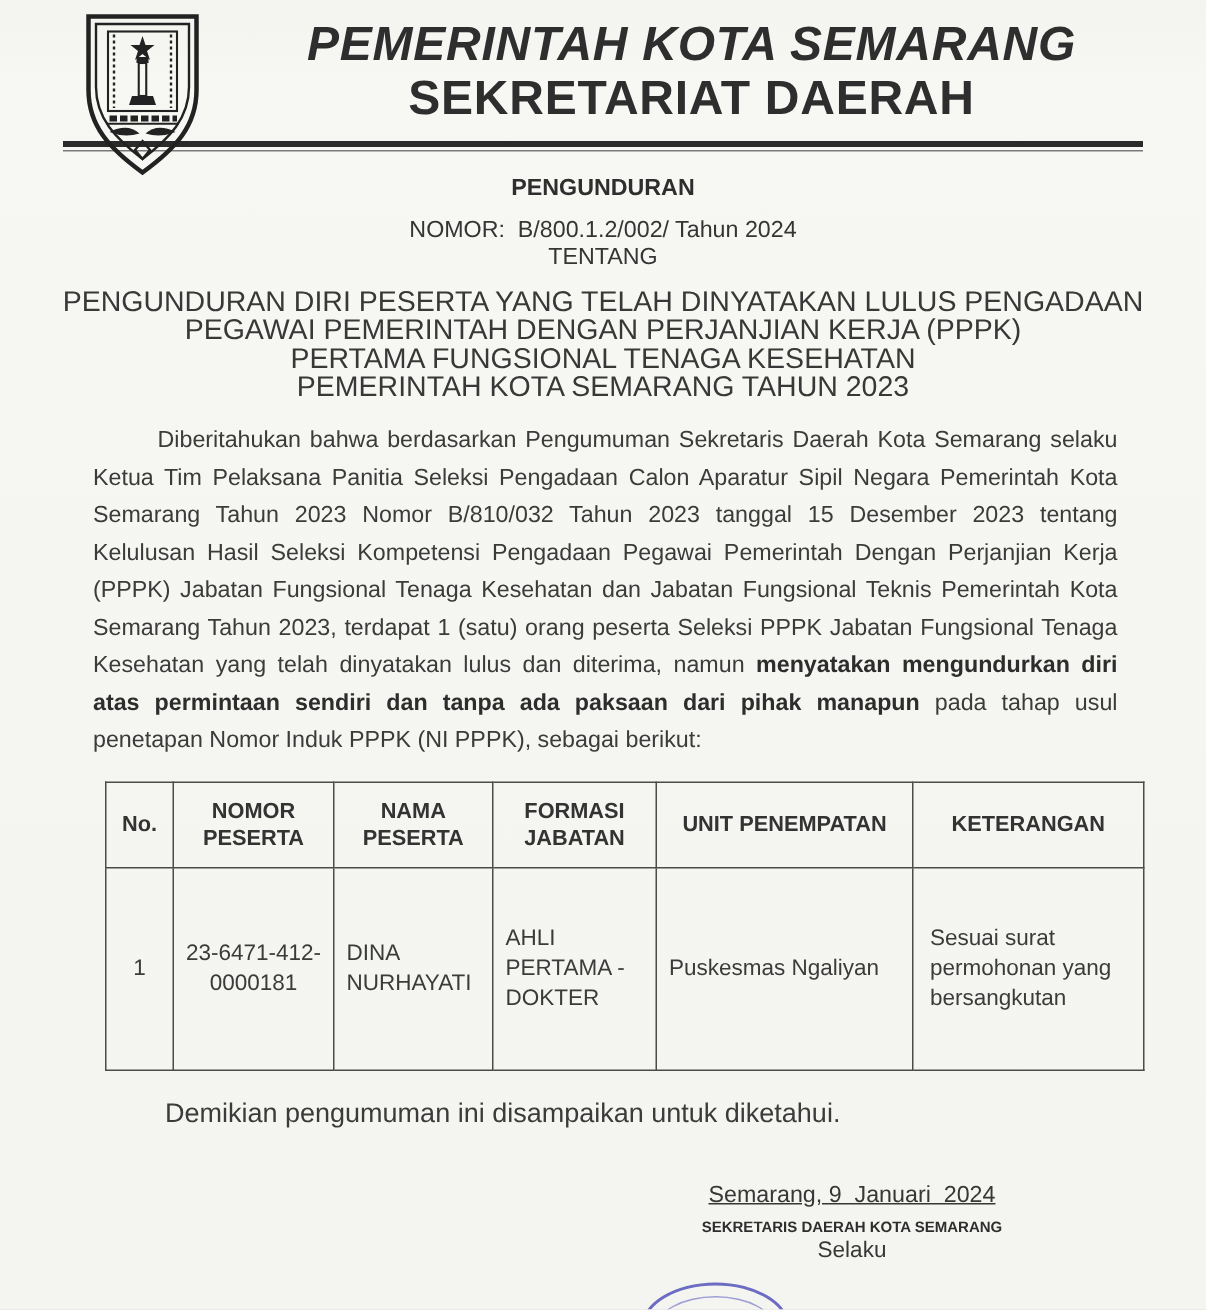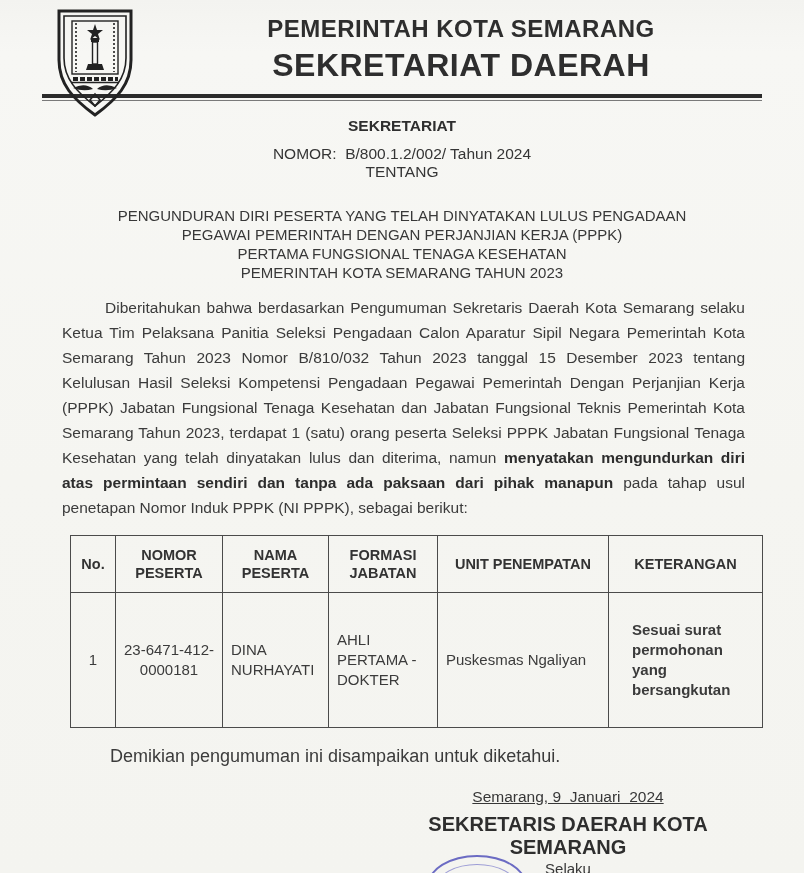--- a/index.html
+++ b/index.html
@@ -12,33 +12,33 @@
     font-family:"Liberation Sans", sans-serif;
     color:#3f3f3f;
     overflow:hidden;
   }
   .pre { white-space:pre-wrap; }
 
   
   .letterhead { position:relative; padding-top:14px; }
   .emblem { position:absolute; left:53px; top:8px; width:84px; height:110px; }
   .letterhead-text { margin-left:138px; width:646px; text-align:center; color:#2e2e2e; }
-  .org-name  { font-size:24px; font-weight:bold; letter-spacing:0.5px; line-height:30px; }
+  .org-name  { font-size:32px; font-weight:bold; letter-spacing:0.5px; line-height:30px;font-style:italic; }
   .dept-name { font-size:32px; font-weight:bold; letter-spacing:0.5px; line-height:38px; margin-top:2px; }
   .address   { font-size:15.5px; color:#3a3a3a; margin-top:5px; }
   .rule-wrap { margin:10px 42px 0 42px; }
   .rule-thick { height:4px; background:#2b2b2b; }
   .rule-thin  { height:1px; background:#7a7a7a; margin-top:2px; }
 
   
   .title-block { text-align:center; margin-top:16px; color:#353535; }
   .doc-type   { font-size:15.5px; font-weight:bold; color:#2e2e2e; }
   .doc-number { font-size:15.5px; margin-top:10px; }
   .doc-about  { font-size:15.5px; }
-  .doc-subject { margin-top:25px; font-size:15px; line-height:19px; color:#383838; }
+  .doc-subject { margin-top:11px; font-size:19px; line-height:19px; color:#383838; }
 
   
   .body-par {
     margin:13px 59px 0 62px;
     font-size:15.5px; line-height:25px;
     text-align:justify; text-indent:43px;
     color:#3b3b3b;
   }
   .body-par b { color:#2d2d2d; }
 
@@ -49,27 +49,27 @@
     table-layout:fixed;
     width:692px;
     color:#3b3b3b;
   }
   table.announce th, table.announce td { border:1px solid #4b4b4b; vertical-align:middle; }
   table.announce th { font-size:14.5px; font-weight:bold; text-align:center; height:57px; color:#333; line-height:18px; padding:2px; }
   table.announce td { height:135px; font-size:15px; line-height:20px; }
   .td-center { text-align:center; }
   .td-left { text-align:left; padding-left:8px; padding-right:10px; }
   .td-formasi { padding-right:18px; }
-  .td-ket { padding-left:23px; padding-right:10px;font-weight:bold; }
+  .td-ket { padding-left:11px; padding-right:10px; }
 
   
   .closing { margin:18px 0 0 110px; font-size:18px; color:#3b3b3b; }
   .signature { position:absolute; left:402px; top:788px; width:332px; text-align:center; color:#373737; }
   .place-date { font-size:15.5px;text-decoration:underline; }
-  .signer-title { font-size:20px; font-weight:bold; margin-top:7px; color:#2e2e2e; }
+  .signer-title { font-size:10px; font-weight:bold; margin-top:7px; color:#2e2e2e; }
   .signer-as { font-size:15px; margin-top:1px; }
   .signer-role { font-size:15.5px; margin-top:1px; }
 
   
   .stamp {
     position:absolute; left:427px; top:855px;
     width:100px; height:62px;
     border:2.5px solid #4a4ab8;
     border-radius:50%;
     opacity:0.8;
@@ -122,21 +122,21 @@
       <div class="org-name">PEMERINTAH KOTA SEMARANG</div>
       <div class="dept-name">SEKRETARIAT DAERAH</div>
     </div>
     <div class="rule-wrap">
       <div class="rule-thick"></div>
       <div class="rule-thin"></div>
     </div>
   </div>
 
   <div class="title-block">
-    <div class="doc-type">SEKRETARIAT</div>
+    <div class="doc-type">PENGUNDURAN</div>
     <div class="doc-number pre">NOMOR:  B/800.1.2/002/ Tahun 2024</div>
     <div class="doc-about">TENTANG</div>
     <div class="doc-subject">
       <div>PENGUNDURAN DIRI PESERTA YANG TELAH DINYATAKAN LULUS PENGADAAN</div>
       <div>PEGAWAI PEMERINTAH DENGAN PERJANJIAN KERJA (PPPK)</div>
       <div>PERTAMA FUNGSIONAL TENAGA KESEHATAN</div>
       <div>PEMERINTAH KOTA SEMARANG TAHUN 2023</div>
     </div>
   </div>
 

